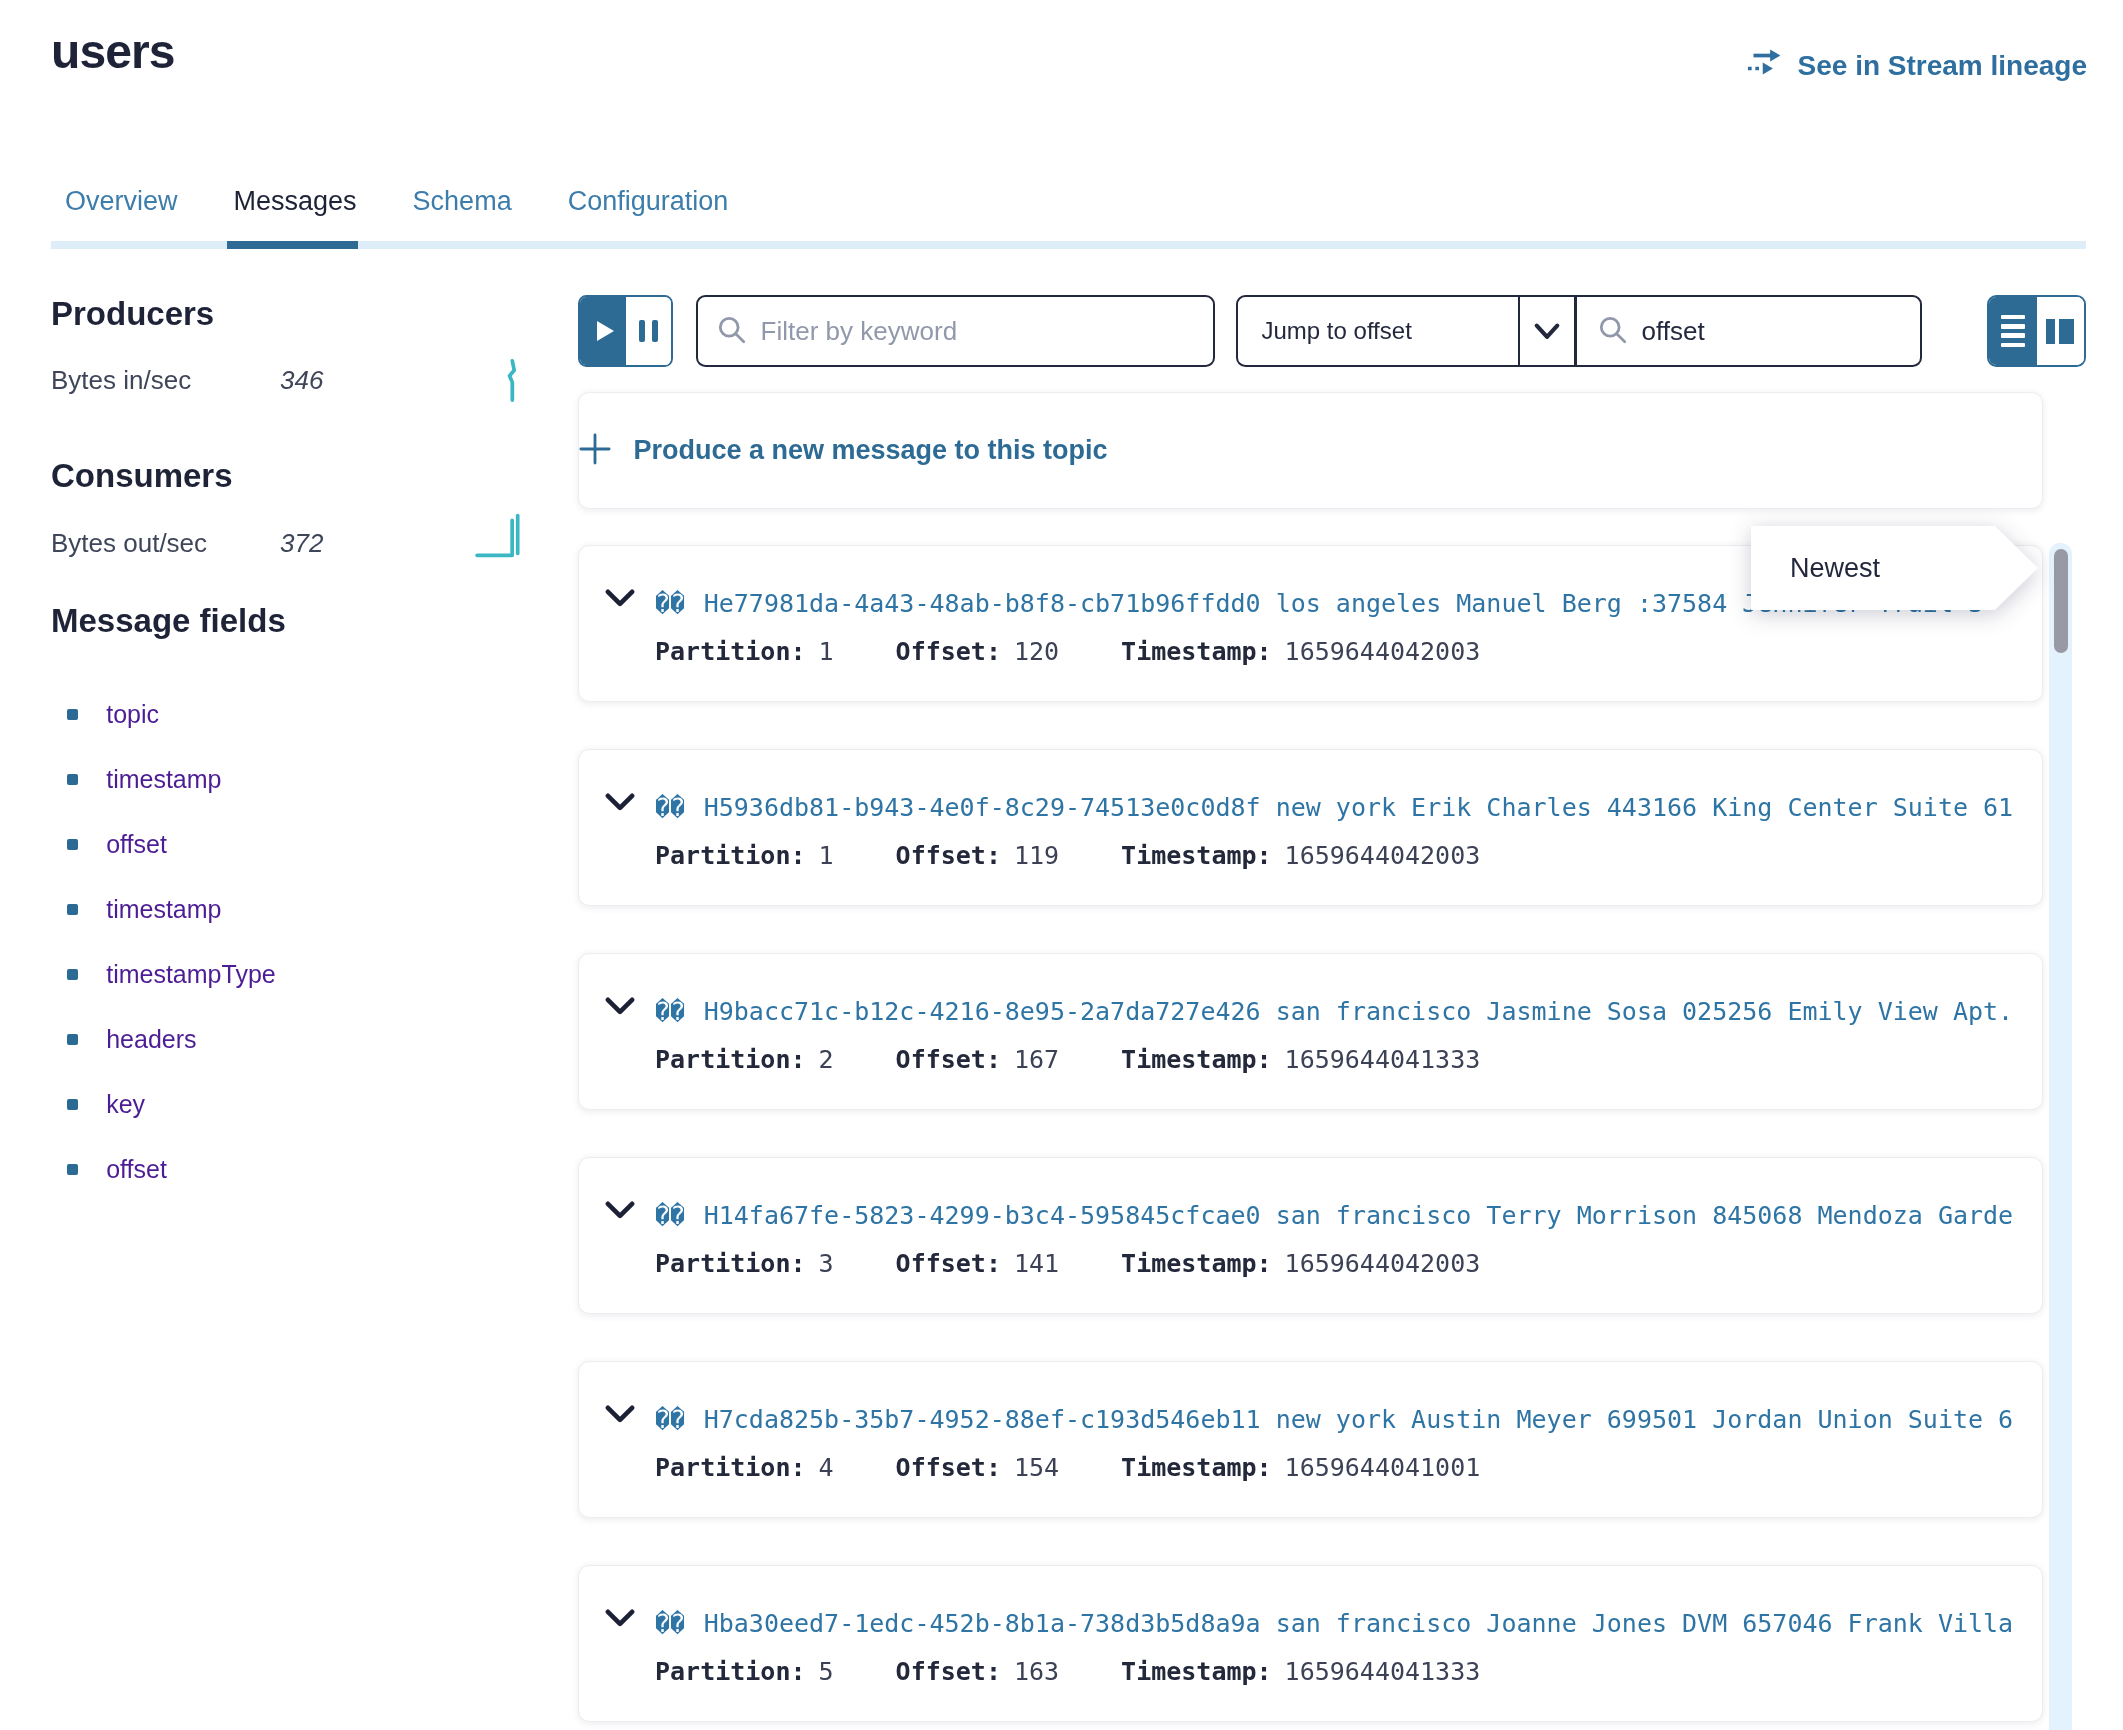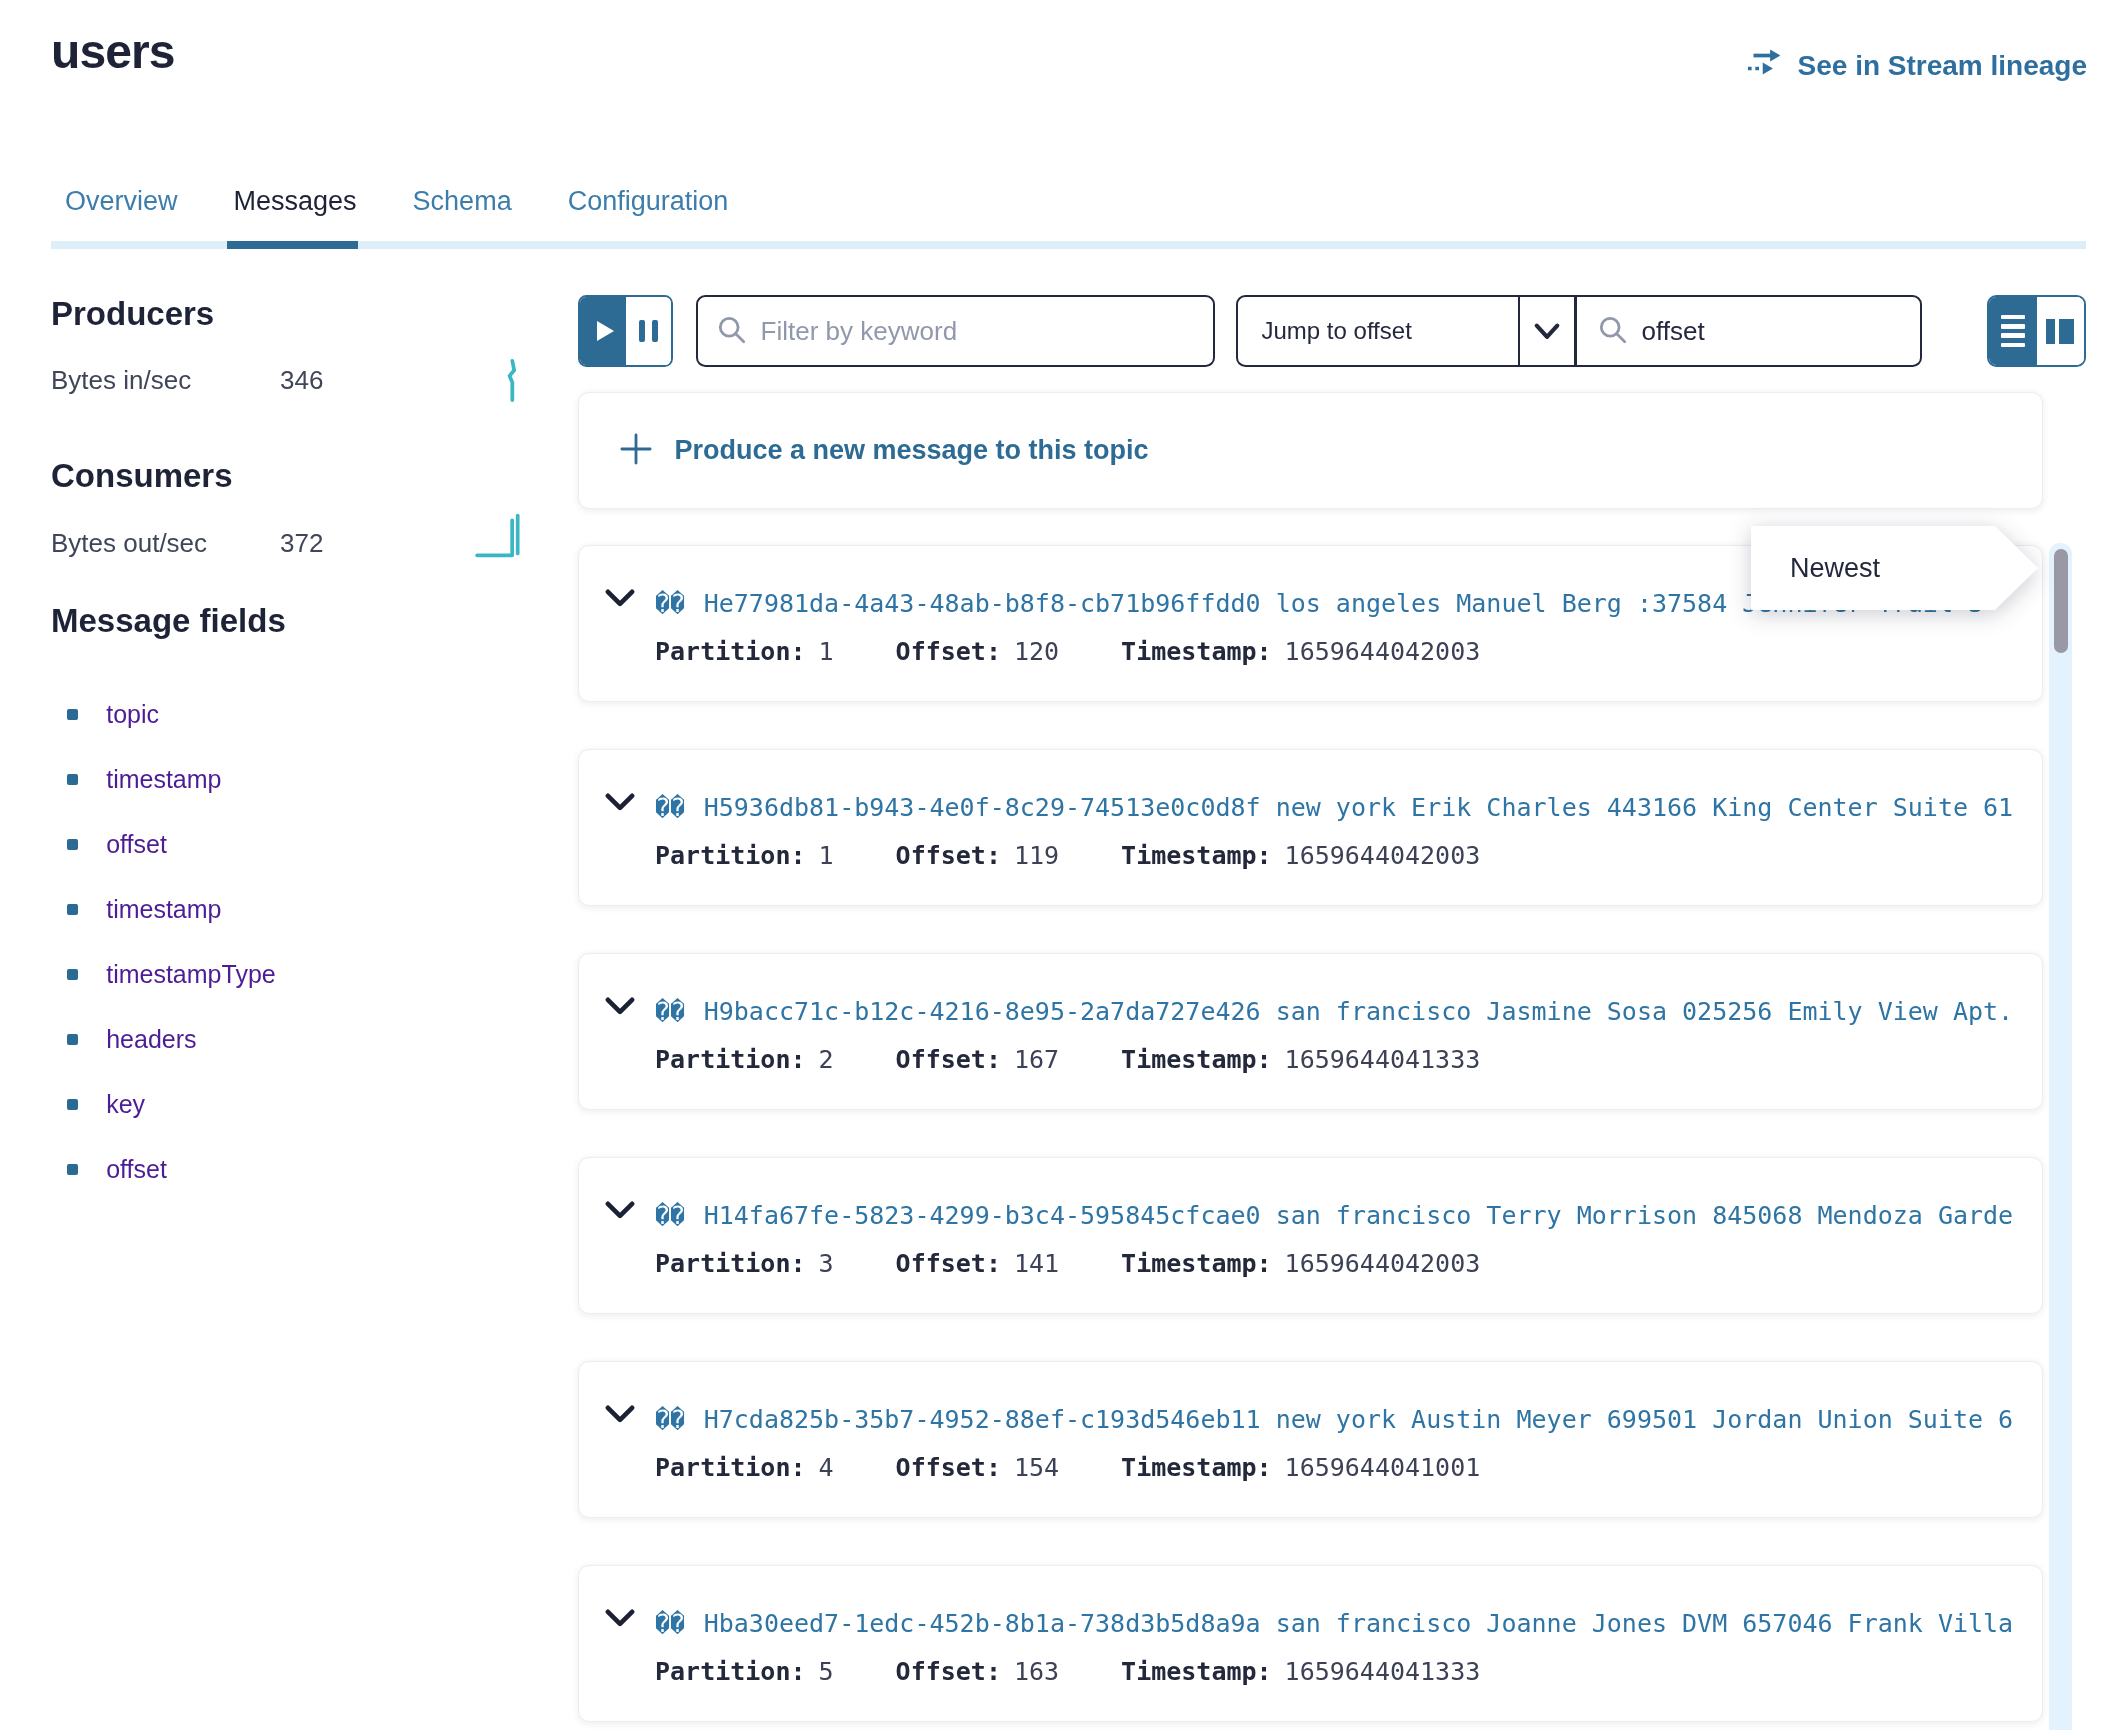--- a/index.html
+++ b/index.html
@@ -14,21 +14,21 @@
   
   .tabs { position: absolute; left: 65px; top: 186px; display: flex; gap: 56px; font-size: 27px; }
   .tab { color: #3d7dab; cursor: pointer; }
   .tab.active { color: #1d2236; font-weight: 400; }
   .tab-track { position: absolute; left: 51px; top: 241px; width: 2035px; height: 8.4px; background: #ddeef8; }
   .tab-indicator { position: absolute; left: 227px; top: 241px; width: 131px; height: 8.4px; background: #2d6b95; }
 
   
   .section-heading { position: absolute; left: 51px; font-size: 33px; font-weight: 700; color: #1e2338; }
   .metric-label { position: absolute; left: 51px; font-size: 26px; color: #40465a; }
-  .metric-value { position: absolute; left: 280px; font-size: 26px; color: #40465a; }
+  .metric-value { position: absolute; left: 280px; font-size: 26px; color: #40465a; font-style: italic; }
   .spark { position: absolute; }
   .fields-list { position: absolute; left: 67px; top: 682px; list-style: none; }
   .field-item { display: flex; align-items: center; height: 65px; gap: 28px; font-size: 25px; color: #4c1d95; cursor: pointer; }
   .bullet { width: 11.2px; height: 11.2px; background: #2b6a94; border-radius: 1.9px; flex: none; }
 
   
   .toolbar { position: absolute; left: 578px; top: 295px; height: 72px; display: flex; align-items: stretch; }
   .playpause { display: flex; width: 95px; border: 2.8px solid #2d6b95; border-radius: 8.4px; overflow: hidden; }
   .pp-play { flex: 1; background: #2d6b95; display: flex; align-items: center; justify-content: center; cursor: pointer; }
   .play-tri { width: 0; height: 0; border-left: 17px solid #fff; border-top: 10.3px solid transparent; border-bottom: 10.3px solid transparent; margin-left: 4.7px; }
@@ -44,21 +44,21 @@
   .offset-search { display: flex; align-items: center; gap: 14px; padding: 0 20.5px; width: 343px; }
   .offset-input { border: none; outline: none; font-size: 26px; color: #23283d; width: 233px; font-family: inherit; background: transparent; }
   .view-toggle { margin-left: 65px; width: 99px; border: 2.8px solid #2d6b95; border-radius: 9.3px; overflow: hidden; display: flex; }
   .vt-list { flex: 1; background: #2d6b95; display: flex; flex-direction: column; gap: 4.7px; align-items: center; justify-content: center; cursor: pointer; }
   .vt-list .bar { width: 24px; height: 4.7px; background: #fff; border-radius: 0.9px; }
   .vt-cols { flex: 1; background: #fff; display: flex; gap: 4.7px; align-items: center; justify-content: center; cursor: pointer; }
   .vt-cols .col-a { width: 8.4px; height: 25px; background: #2d6b95; }
   .vt-cols .col-b { width: 15px; height: 25px; background: #2d6b95; }
 
   
-  .produce-card { position: absolute; left: 578px; top: 392px; width: 1465px; height: 117px; background: #fff; border: 0.9px solid #ebedf0; border-radius: 11.2px; box-shadow: 0 1.9px 7.5px rgba(25,30,60,.08); display: flex; align-items: center; padding-left: 41px; gap: 22.4px; cursor: pointer; }
+  .produce-card { position: absolute; left: 578px; top: 392px; width: 1465px; height: 117px; background: #fff; border: 0.9px solid #ebedf0; border-radius: 11.2px; box-shadow: 0 1.9px 7.5px rgba(25,30,60,.08); display: flex; align-items: center; gap: 22.4px; cursor: pointer; }
   .produce-label { font-size: 27px; font-weight: 700; color: #2d6b95; }
 
   
   .msg-list { position: absolute; left: 578px; top: 545px; width: 1465px; }
   .msg-card { position: relative; height: 157px; margin-bottom: 47px; background: #fff; border: 0.9px solid #ebedf0; border-radius: 11.2px; box-shadow: 0 1.9px 7.5px rgba(25,30,60,.08); cursor: pointer; }
   .row-chevron { position: absolute; left: 26px; top: 43px; }
   .key-line { position: absolute; left: 76px; top: 39px; right: 30px; height: 37px; display: flex; gap: 18.6px; overflow: hidden; white-space: nowrap; font-family: "DejaVu Sans Mono", monospace; font-size: 25px; color: #2e74a4; align-items: center; }
   .meta-line { position: absolute; left: 76px; top: 91px; display: flex; gap: 62px; font-family: "DejaVu Sans Mono", monospace; font-size: 25px; }
   .meta-label { font-weight: 700; color: #23283a; }
   .meta-value { color: #3c4156; margin-left: 13px; }

